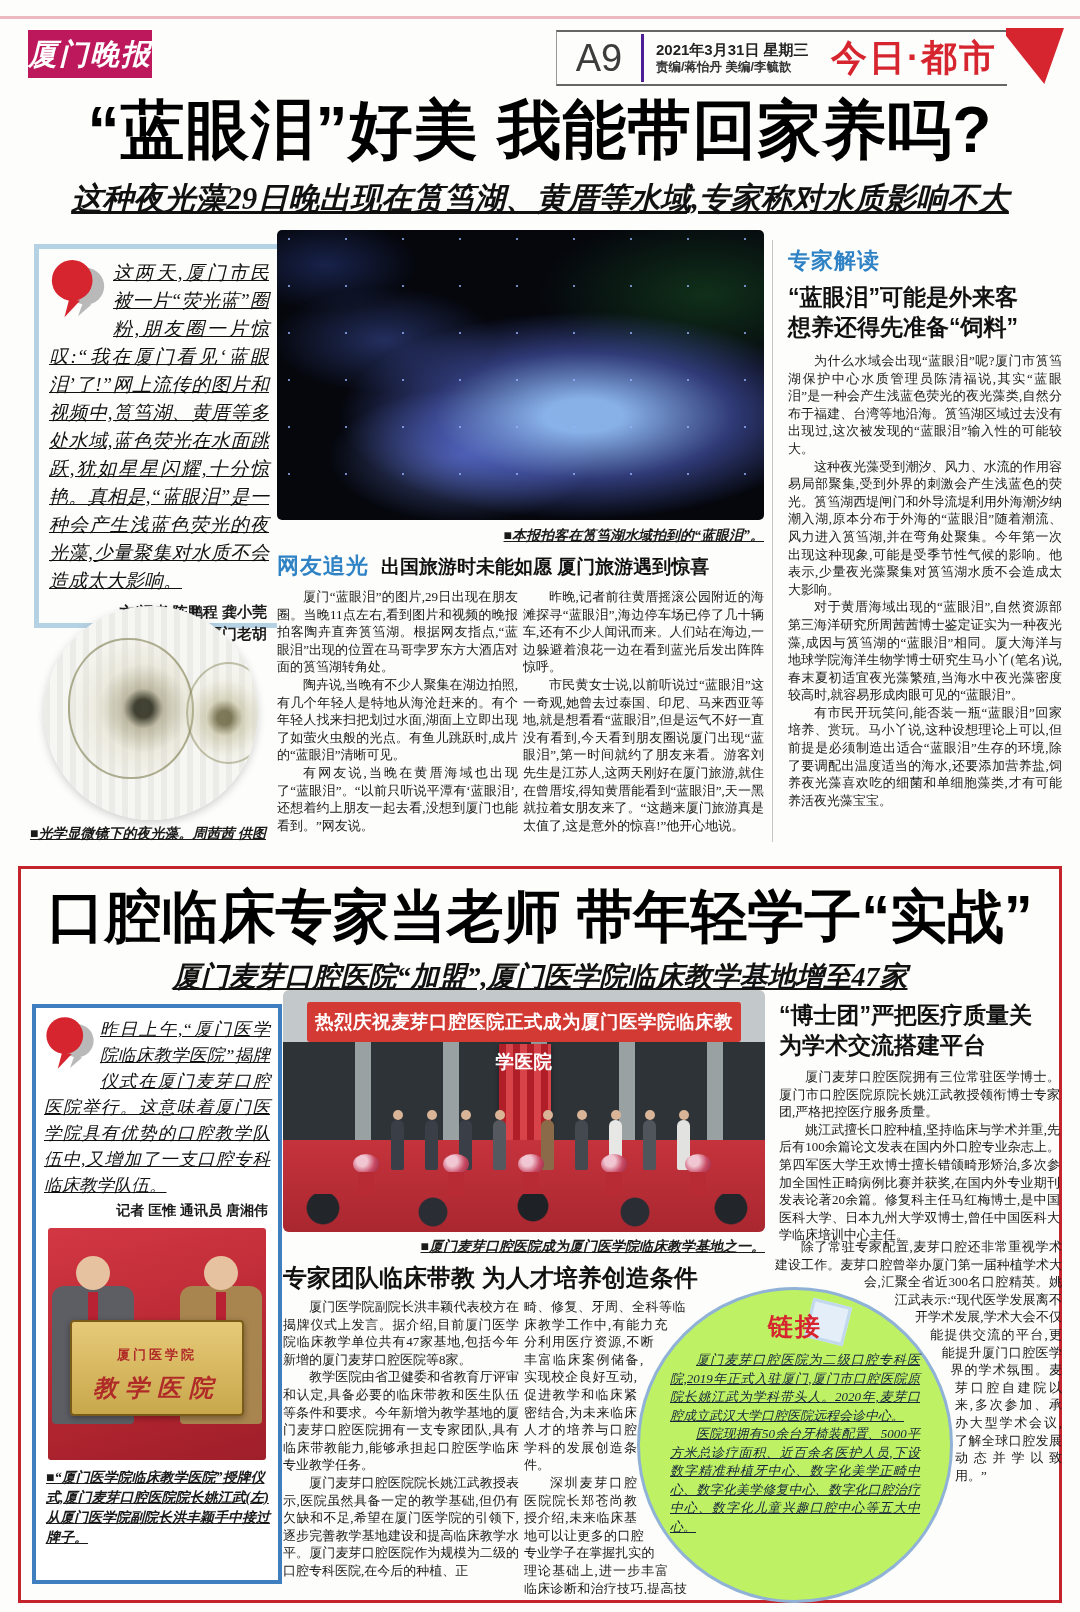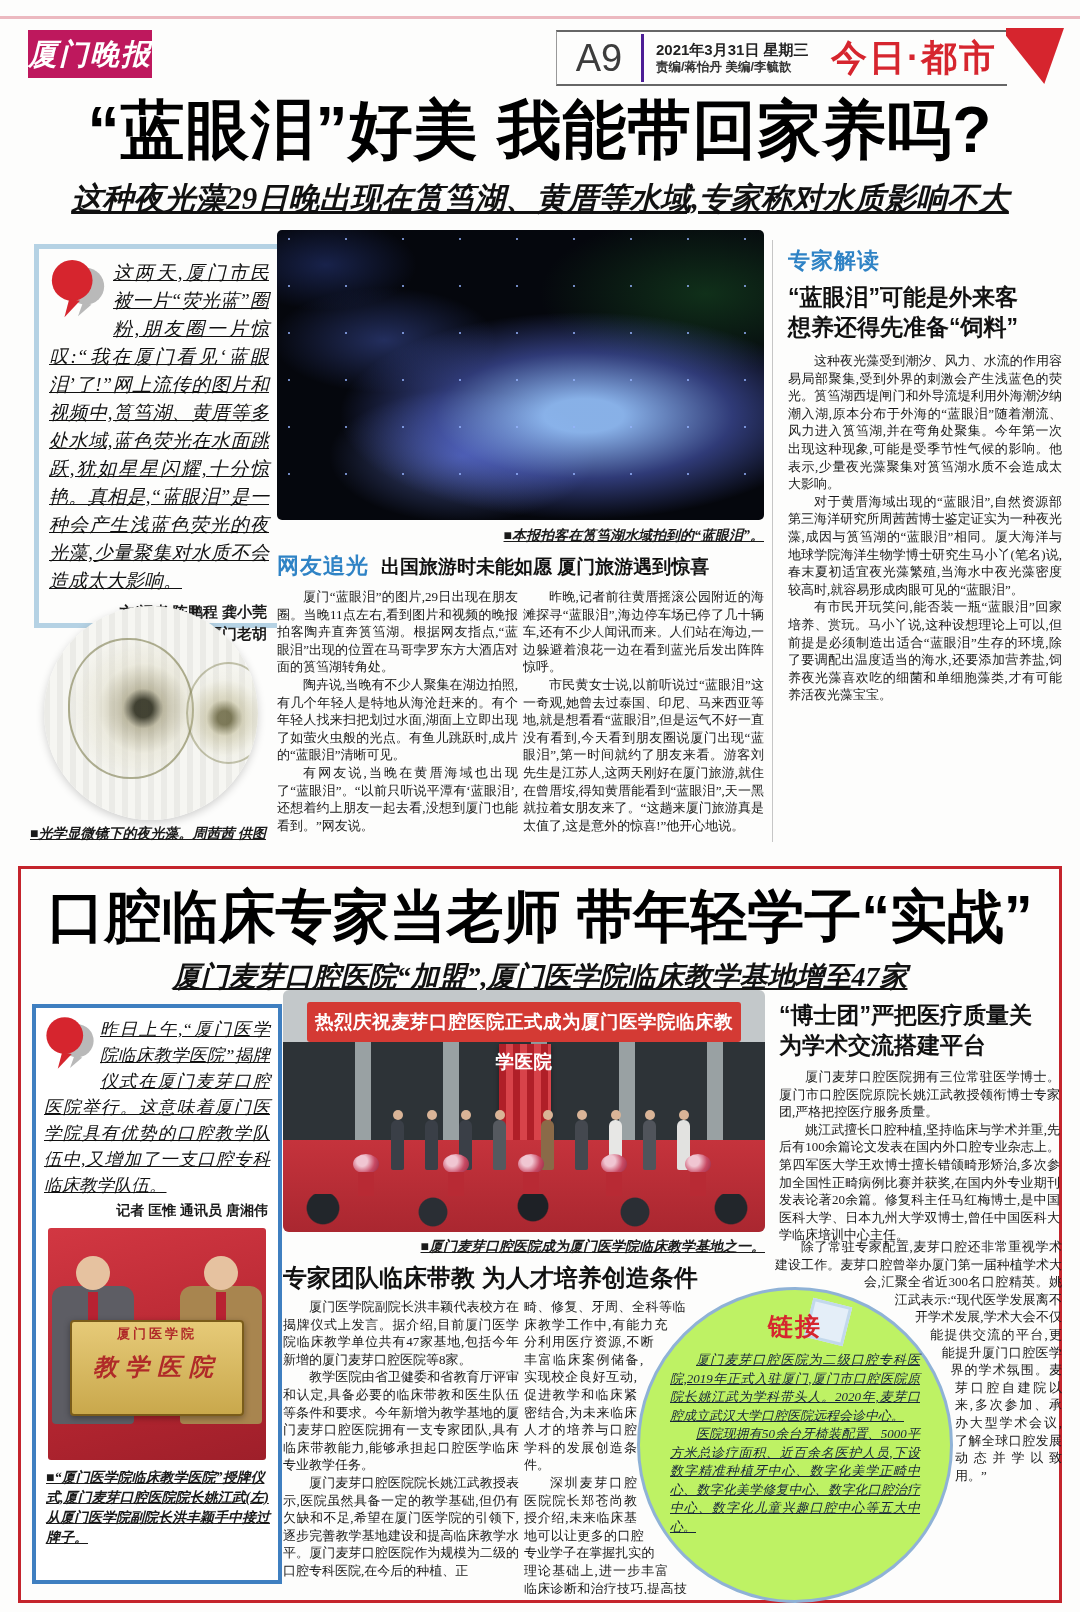--- a/index.html
+++ b/index.html
@@ -90,21 +90,21 @@
   .plaquephoto{position:relative;margin:6px auto 0;width:218px;height:232px;border-radius:3px;overflow:hidden;
         background:linear-gradient(165deg,#d23742 0%,#b0242f 70%,#9e1f2a 100%);}
   .man{position:absolute;bottom:36px;width:82px;height:138px;border-radius:12px 12px 4px 4px;}
   .man::before{content:"";position:absolute;top:-30px;left:50%;margin-left:-17px;width:34px;height:34px;
         border-radius:50%;background:#e6c2a0;}
   .man::after{content:"";position:absolute;top:6px;left:50%;margin-left:-5px;width:10px;height:34px;background:#b82232;}
   .manL{left:4px;background:#5d5d64;}
   .manR{right:4px;background:#a8854f;}
   .plaque{position:absolute;left:22px;right:22px;top:92px;height:92px;border:2px solid #7a5c1a;border-radius:4px;
         background:linear-gradient(#e6ca78,#c9a84c);box-shadow:0 2px 6px rgba(0,0,0,.35);text-align:center;}
-  .plaqueline1{margin-top:3px;font-size:13px;font-weight:bold;color:#b02a28;letter-spacing:3px;}
+  .plaqueline1{margin-top:24px;font-size:13px;font-weight:bold;color:#b02a28;letter-spacing:3px;}
   .plaqueline2{margin-top:8px;font-size:24px;font-weight:bold;color:#b02a28;letter-spacing:8px;font-style:italic;}
   .plaquecap{padding:8px 8px 0 10px;font-size:14px;font-weight:bold;line-height:20px;}
 
   .ceremony{left:283px;top:990px;width:482px;height:242px;border-radius:6px;overflow:hidden;background:#c3c8ca;}
   .cerbanner{position:absolute;left:24px;right:24px;top:12px;height:40px;background:#d43a34;border-radius:3px;
         color:#fff;font-size:18.5px;font-weight:bold;text-align:center;line-height:40px;letter-spacing:.5px;}
   .facade{position:absolute;left:0;top:52px;width:100%;height:100px;
         background:repeating-linear-gradient(90deg,#2d3337 0 72px,#99a1a3 72px 88px);}
   .curtain{position:absolute;left:216px;top:54px;width:52px;height:112px;
         background:repeating-linear-gradient(90deg,#b01f28 0 7px,#d8434a 7px 14px);box-shadow:0 2px 5px rgba(0,0,0,.4);}
@@ -204,20 +204,21 @@
   </div>
 
   <div class="abs vdivider"></div>
 
   <div class="abs expert">
     <div class="ekicker sans">专家解读</div>
     <div class="etitle sans">“蓝眼泪”可能是外来客</div>
     <div class="etitle sans">想养还得先准备“饲料”</div>
   </div>
   <div class="abs bodycol expertbody">
+    <p>为什么水域会出现“蓝眼泪”呢?厦门市筼筜湖保护中心水质管理员陈清福说,其实“蓝眼泪”是一种会产生浅蓝色荧光的夜光藻类,自然分布于福建、台湾等地沿海。筼筜湖区域过去没有出现过,这次被发现的“蓝眼泪”输入性的可能较大。</p>
     <p>这种夜光藻受到潮汐、风力、水流的作用容易局部聚集,受到外界的刺激会产生浅蓝色的荧光。筼筜湖西堤闸门和外导流堤利用外海潮汐纳潮入湖,原本分布于外海的“蓝眼泪”随着潮流、风力进入筼筜湖,并在弯角处聚集。今年第一次出现这种现象,可能是受季节性气候的影响。他表示,少量夜光藻聚集对筼筜湖水质不会造成太大影响。</p>
     <p>对于黄厝海域出现的“蓝眼泪”,自然资源部第三海洋研究所周茜茜博士鉴定证实为一种夜光藻,成因与筼筜湖的“蓝眼泪”相同。厦大海洋与地球学院海洋生物学博士研究生马小丫(笔名)说,春末夏初适宜夜光藻繁殖,当海水中夜光藻密度较高时,就容易形成肉眼可见的“蓝眼泪”。</p>
     <p>有市民开玩笑问,能否装一瓶“蓝眼泪”回家培养、赏玩。马小丫说,这种设想理论上可以,但前提是必须制造出适合“蓝眼泪”生存的环境,除了要调配出温度适当的海水,还要添加营养盐,饲养夜光藻喜欢吃的细菌和单细胞藻类,才有可能养活夜光藻宝宝。</p>
   </div>
 
   <div class="abs redbox"></div>
   <div class="abs headline2 sans">口腔临床专家当老师 带年轻学子“实战”</div>
   <div class="abs subhead2 kai">厦门麦芽口腔医院“加盟”,厦门医学院临床教学基地增至47家</div>
 
   <div class="abs bluebox">

